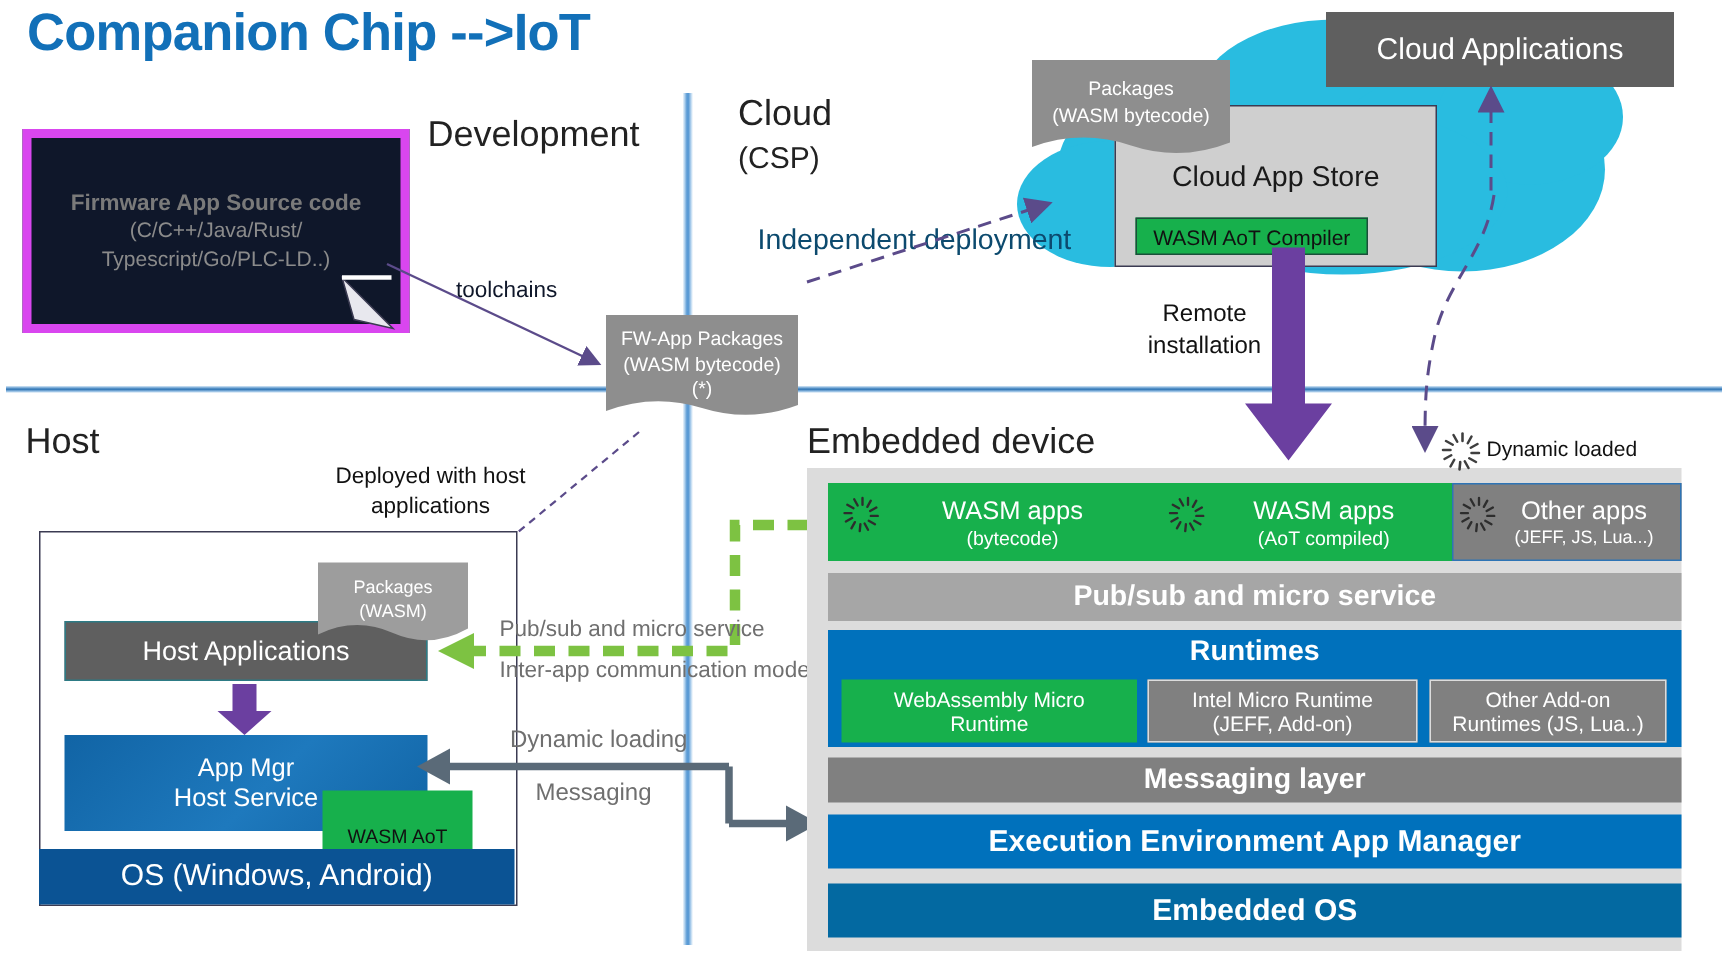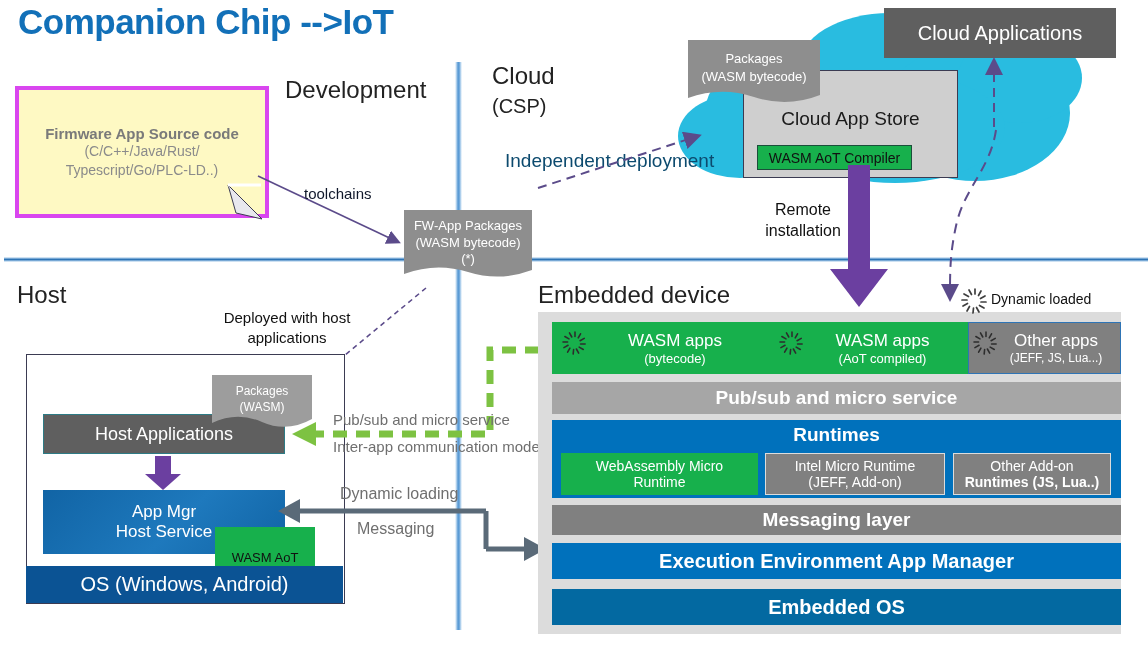--- a/index.html
+++ b/index.html
@@ -34,21 +34,21 @@
   .hdiv{
     height:5px;
     background:linear-gradient(to bottom,#ffffff 0%,#9cc3e5 20%,#2e74b5 50%,#9cc3e5 80%,#ffffff 100%);
   }
 
   
   .box{box-sizing:border-box;}
   .lbl-dark{font-size:15px;color:#333;line-height:1.25;}
 
   .fwbox{
-    border:4px solid #d946ef;background:#fef9c3;
+    border:6px solid #d946ef;background:#0f172a;
   }
   .fwtitle{font-size:15px;font-weight:bold;color:#7a7a7a;}
   .fwsub{font-size:14px;color:#8b8b8b;line-height:1.3;}
 
   .hostframe{border:1px solid #3b3b52;background:#fff;}
 
   .burst{position:absolute;}
   .footnote{font-size:12.5px;font-style:italic;color:#222;}
   svg{overflow:visible;}
 </style>
@@ -345,21 +345,21 @@
   <div class="abs ctr col box" style="left:561px;top:453px;width:197px;height:42px;background:#17B04C;">
     <span style="font-size:14px;color:#fff;">WebAssembly Micro</span>
     <span style="font-size:14px;color:#fff;">Runtime</span>
   </div>
   <div class="abs ctr col box" style="left:765px;top:453px;width:180px;height:42px;background:#808080;border:1px solid #dcdcdc;">
     <span style="font-size:14px;color:#fff;">Intel Micro Runtime</span>
     <span style="font-size:14px;color:#fff;">(JEFF, Add-on)</span>
   </div>
   <div class="abs ctr col box" style="left:953px;top:453px;width:158px;height:42px;background:#808080;border:1px solid #dcdcdc;">
     <span style="font-size:14px;color:#fff;">Other Add-on</span>
-    <span style="font-size:14px;color:#fff;font-weight:bold;">Runtimes (JS, Lua..)</span>
+    <span style="font-size:14px;color:#fff;">Runtimes (JS, Lua..)</span>
   </div>
 
   <div class="abs ctr box" style="left:552px;top:505px;width:569px;height:30px;background:#808080;">
     <span style="font-size:19px;font-weight:bold;color:#fff;">Messaging layer</span>
   </div>
 
   <div class="abs ctr box" style="left:552px;top:543px;width:569px;height:36px;background:#0071BC;">
     <span style="font-size:20px;font-weight:bold;color:#fff;">Execution Environment App Manager</span>
   </div>
 

